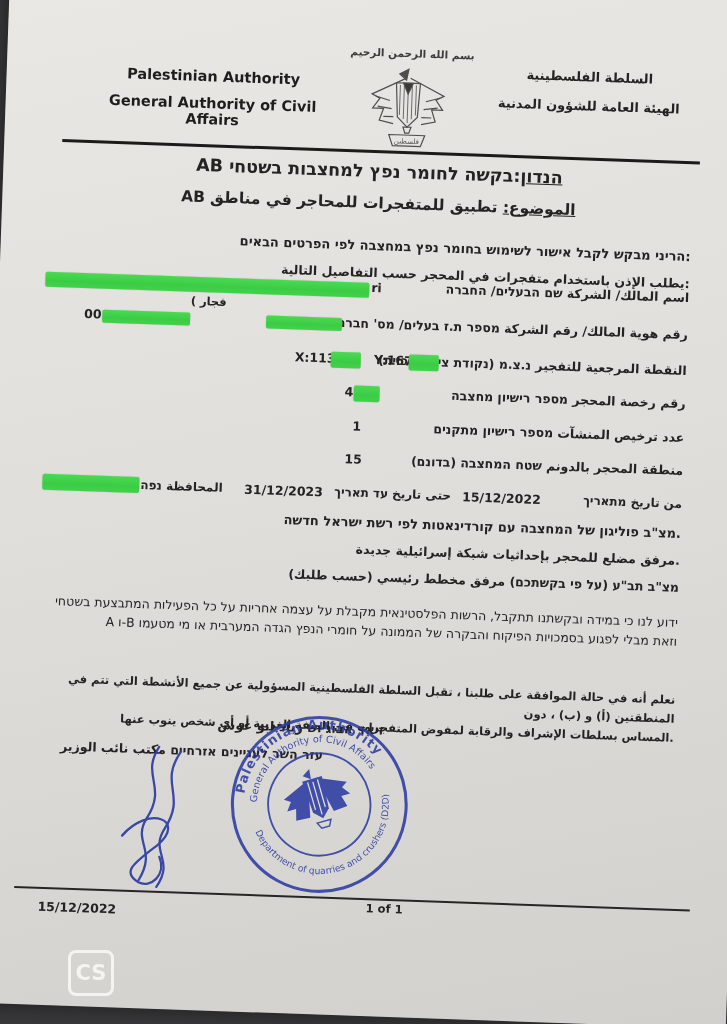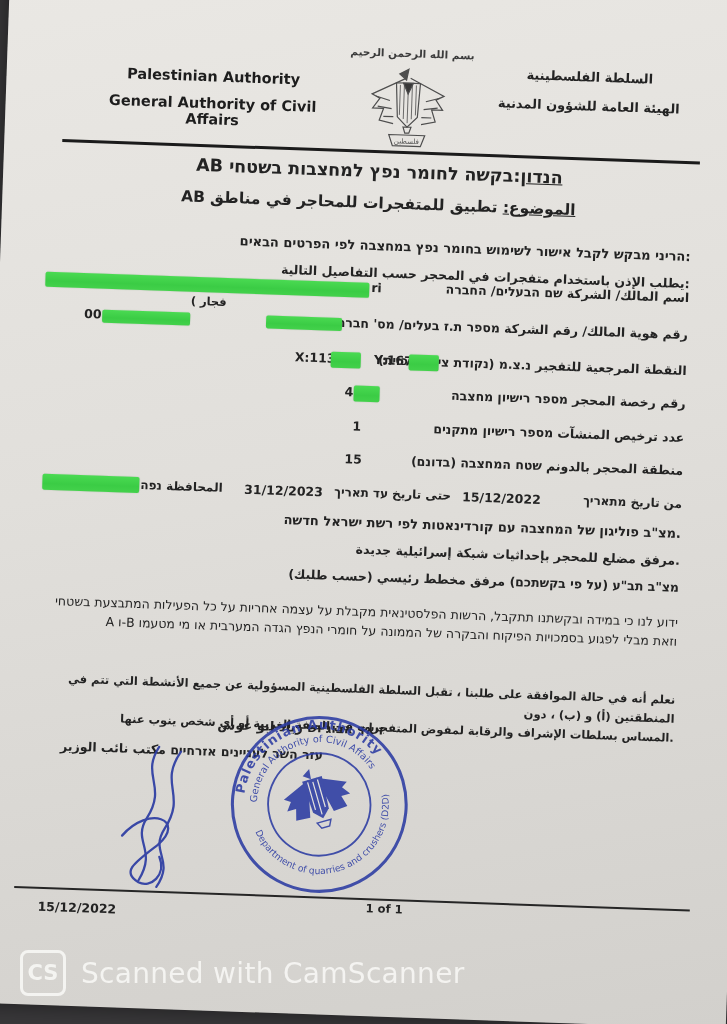--- a/index.html
+++ b/index.html
@@ -40,21 +40,21 @@
   .para div{line-height:19px;}
   .sig-name{top:742px;right:352px;font-size:13px;font-weight:bold;white-space:nowrap;}
   .sig-title{top:769px;right:412px;font-size:12.5px;font-weight:bold;white-space:nowrap;}
   .stamp{left:246px;top:734px;transform:rotate(-18deg);opacity:.88;}
   .squiggle{left:114px;top:768px;opacity:.92;}
   .f-line{top:918px;left:36px;width:676px;height:1.5px;background:#262626;}
   .f-date{top:930px;left:60px;font-size:12.5px;font-weight:bold;}
   .f-page{top:921px;left:388px;font-size:11.5px;font-weight:bold;}
   .wm{position:absolute;left:20px;top:950px;display:flex;align-items:center;gap:15px;color:rgba(252,252,250,.78);}
   .wm-logo{width:40px;height:40px;border:3.5px solid rgba(252,252,250,.78);border-radius:8px;
-    display:flex;align-items:center;justify-content:center;font-size:21px;font-weight:bold;}
+    display:flex;align-items:center;justify-content:center;font-size:21px;font-weight:bold;margin-left:48px;}
   .wm-text{font-size:28px;letter-spacing:.3px;}
 </style>
 </head>
 <body>
 
 <div class="paper">
 
   <div class="abs basmala">بسم الله الرحمن الرحيم</div>
 
   <svg class="abs emblem" width="96" height="86" viewBox="0 0 96 86">
@@ -178,14 +178,13 @@
   </svg>
 
   <div class="abs f-line"></div>
   <div class="abs f-date">15/12/2022</div>
   <div class="abs f-page">1 of 1</div>
 
 </div>
 
 <div class="wm">
   <div class="wm-logo">CS</div>
-  <div class="wm-text">Scanned with CamScanner</div>
 </div>
 
 </body></html>

